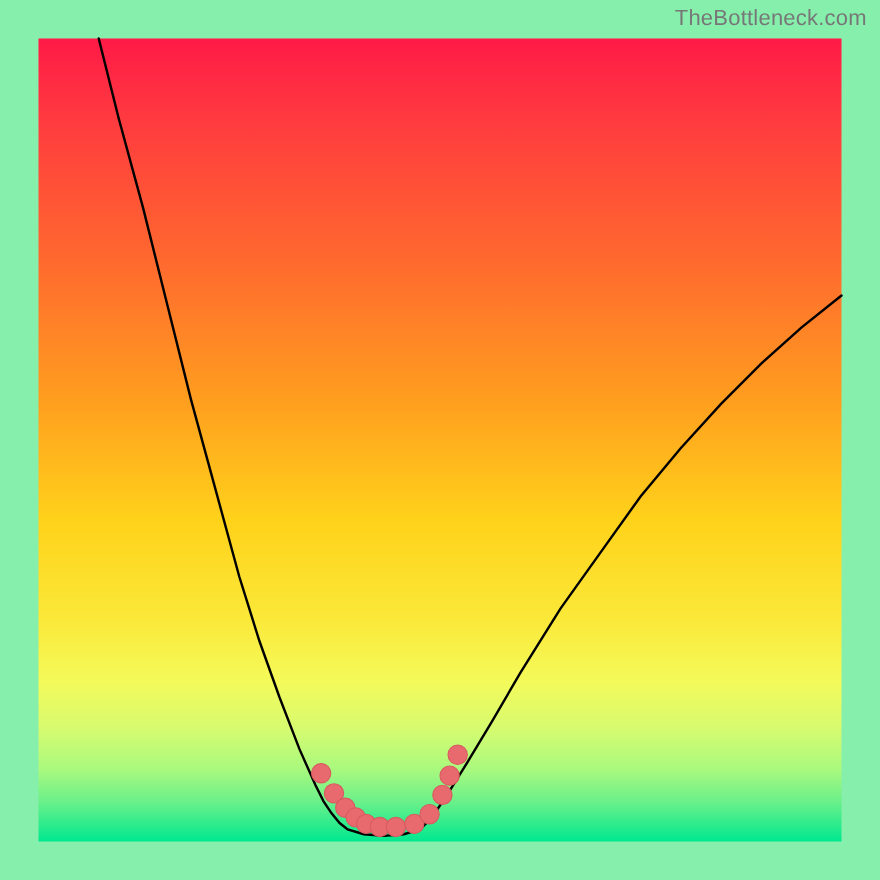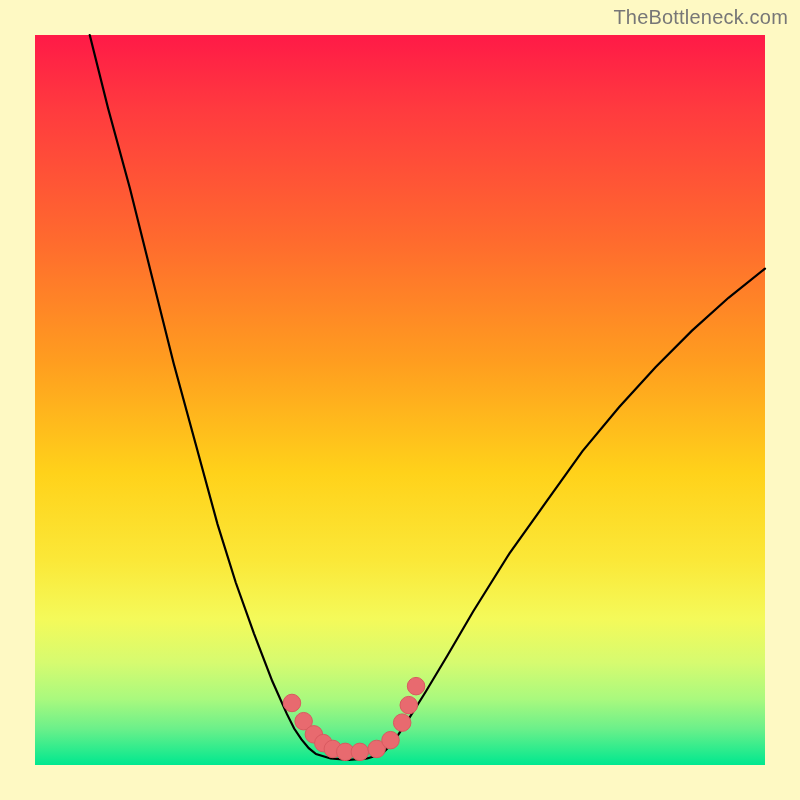--- a/index.html
+++ b/index.html
@@ -10,21 +10,21 @@
     background: #000;
     overflow: hidden;
     font-family: Arial, Helvetica, sans-serif;
   }
   .frame {
     position: absolute;
     left: 0;
     top: 0;
     width: 800px;
     height: 800px;
-    background: #fef9c3;
+    background: #86efac;
     text-align: center;
   }
   .plot {
     position: absolute;
     left: 35px;
     top: 35px;
     width: 730px;
     height: 730px;
     
     background: linear-gradient(

